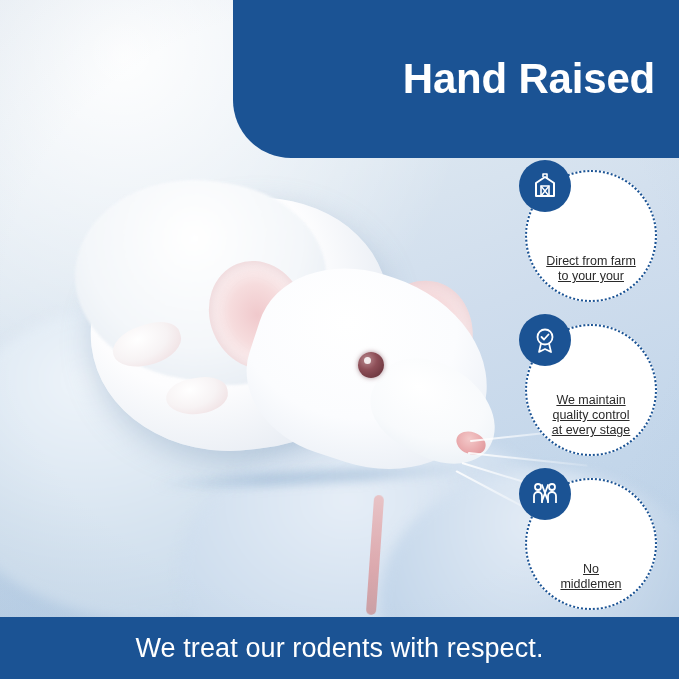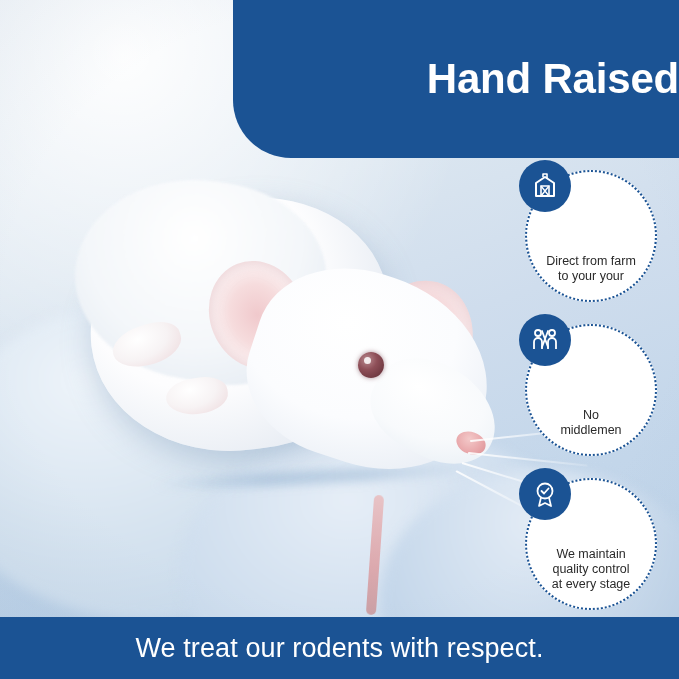--- a/index.html
+++ b/index.html
@@ -177,20 +177,21 @@
     top: 0;
     right: 0;
     width: 446px;
     height: 158px;
     background: #1b5394;
     border-bottom-left-radius: 58px;
     display: flex;
     flex-direction: column;
     align-items: flex-end;
     justify-content: center;
+    padding-right: 24px;
     box-sizing: border-box;
   }
   .banner-line {
     color: #ffffff;
     font-size: 42px;
     line-height: 50px;
     font-weight: bold;
     letter-spacing: -0.2px;
     white-space: nowrap;
   }
@@ -248,20 +249,21 @@
     align-items: center;
     justify-content: center;
   }
   .feature-badge svg { display: block; }
   .feature-text {
     width: 112px;
     text-align: center;
     color: #2a2a2a;
     font-size: 12.5px;
     line-height: 15px;
+    text-decoration: underline;
   }
   .feature-text span { display: block; }
 </style>
 </head>
 <body>
 
 <div class="poster">
 
   <div class="photo">
     <div class="finger f1"></div>
@@ -307,47 +309,47 @@
       </div>
       <div class="feature-text">
         <span>Direct from farm</span>
         <span>to your your</span>
       </div>
     </div>
 
     <div class="feature">
       <div class="feature-badge">
         <svg width="30" height="30" viewBox="0 0 30 30" aria-hidden="true">
+          <circle cx="15" cy="12" r="7.5" fill="none" stroke="#ffffff" stroke-width="1.8"></circle>
+          <path d="M11.5 12 L14 14.5 L18.5 9.5" fill="none" stroke="#ffffff" stroke-width="1.8" stroke-linecap="round" stroke-linejoin="round"></path>
+          <path d="M11 18.5 L9 27 L15 24 L21 27 L19 18.5" fill="none" stroke="#ffffff" stroke-width="1.7" stroke-linejoin="round"></path>
+        </svg>
+      </div>
+      <div class="feature-text">
+        <span>We maintain</span>
+        <span>quality control</span>
+        <span>at every stage</span>
+      </div>
+    </div>
+
+    <div class="feature">
+      <div class="feature-badge">
+        <svg width="30" height="30" viewBox="0 0 30 30" aria-hidden="true">
           <circle cx="8" cy="8" r="3" fill="none" stroke="#ffffff" stroke-width="1.8"></circle>
           <path d="M4 24 L4 17 a4 4 0 0 1 8 0 L12 24" fill="none" stroke="#ffffff" stroke-width="1.8" stroke-linejoin="round"></path>
           <circle cx="22" cy="8" r="3" fill="none" stroke="#ffffff" stroke-width="1.8"></circle>
           <path d="M18 24 L18 17 a4 4 0 0 1 8 0 L26 24" fill="none" stroke="#ffffff" stroke-width="1.8" stroke-linejoin="round"></path>
           <path d="M12 6 L18 22 M18 6 L12 22" stroke="#ffffff" stroke-width="1.8" stroke-linecap="round"></path>
         </svg>
       </div>
       <div class="feature-text">
         <span>No</span>
         <span>middlemen</span>
       </div>
     </div>
 
-    <div class="feature">
-      <div class="feature-badge">
-        <svg width="30" height="30" viewBox="0 0 30 30" aria-hidden="true">
-          <circle cx="15" cy="12" r="7.5" fill="none" stroke="#ffffff" stroke-width="1.8"></circle>
-          <path d="M11.5 12 L14 14.5 L18.5 9.5" fill="none" stroke="#ffffff" stroke-width="1.8" stroke-linecap="round" stroke-linejoin="round"></path>
-          <path d="M11 18.5 L9 27 L15 24 L21 27 L19 18.5" fill="none" stroke="#ffffff" stroke-width="1.7" stroke-linejoin="round"></path>
-        </svg>
-      </div>
-      <div class="feature-text">
-        <span>We maintain</span>
-        <span>quality control</span>
-        <span>at every stage</span>
-      </div>
-    </div>
-
   </div>
 
   <div class="bottom-bar">
     <div class="bottom-text">We treat our rodents with respect.</div>
   </div>
 
 </div>
 
 </body></html>

